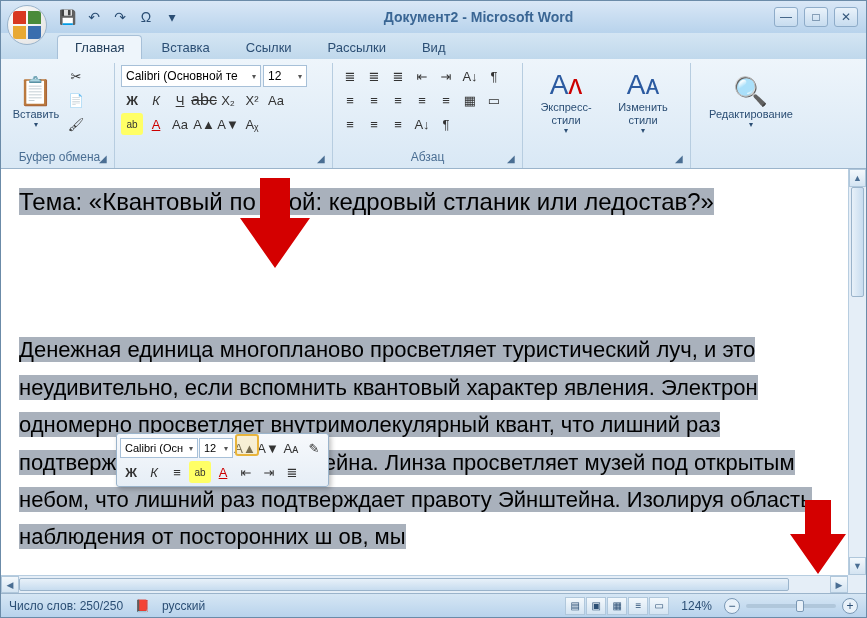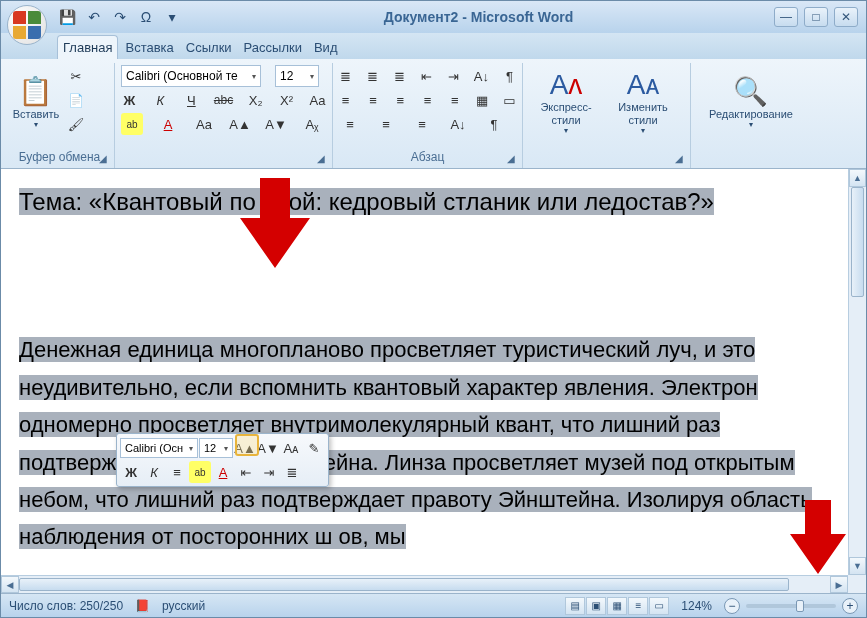--- a/index.html
+++ b/index.html
@@ -19,37 +19,37 @@
 .qat { display:flex; gap:4px; margin-left:56px; align-items:center; }
 .qat-btn { width:22px; height:22px; border:none; background:transparent; display:flex; align-items:center; justify-content:center; color:#2b4e74; font-size:14px; cursor:pointer; border-radius:3px; }
 
 .title-text { flex:1; text-align:center; color:#3a6694; font-size:14px; font-weight:bold; }
 
 .win-controls { display:flex; gap:6px; margin-right:8px; }
 .win-btn { width:24px; height:20px; background:linear-gradient(#e9f2fa,#c7dcef); border:1px solid #8eacc9; border-radius:3px; display:flex; align-items:center; justify-content:center; color:#33567a; font-size:12px; cursor:pointer; }
 
 
 .ribbon-tabs { height:26px; background:linear-gradient(#d4e5f3,#c0d8ec); display:flex; align-items:flex-end; padding-left:56px; gap:2px; }
-.tab { padding:4px 5px; font-size:13px; color:#2b4e74; cursor:pointer; }
+.tab { padding:4px 17px; font-size:13px; color:#2b4e74; cursor:pointer; }
 .tab.active { background:#eef5fb; border:1px solid #a7c0d8; border-bottom:none; border-radius:4px 4px 0 0; color:#1f3b58; }
 
 
 .ribbon { height:110px; background:linear-gradient(#eef5fb,#d9e8f5); border-bottom:1px solid #9bb4cb; display:flex; padding:4px 4px 0 4px; }
 .group { border-right:1px solid #b7cde0; padding:2px 6px; display:flex; flex-direction:column; position:relative; }
 .group-body { flex:1; display:flex; gap:4px; align-items:flex-start; }
 .group-label { text-align:center; font-size:12px; color:#4a6e93; padding:2px 0; position:relative; }
 .group-dlg { position:absolute; right:2px; bottom:2px; width:13px; height:13px; font-size:10px; color:#4a6e93; cursor:pointer; }
 
 .big-btn { display:flex; flex-direction:column; align-items:center; justify-content:center; width:50px; height:74px; cursor:pointer; border-radius:3px; }
 .big-btn .ico { font-size:28px; }
 .big-btn .lbl { font-size:11px; color:#2b4e74; text-align:center; line-height:1.1; }
 .big-btn .dd { font-size:8px; color:#2b4e74; }
 
 .col { display:flex; flex-direction:column; gap:2px; }
-.row { display:flex; gap:14px; align-items:center; }
+.row { display:flex; gap:2px; align-items:center; }
 .sbtn { width:22px; height:22px; display:flex; align-items:center; justify-content:center; font-size:13px; cursor:pointer; border-radius:3px; color:#333; background:transparent; border:none; }
 .sel { height:22px; border:1px solid #a7c0d8; background:#fff; font-size:12px; padding:0 4px; display:flex; align-items:center; justify-content:space-between; cursor:pointer; }
 .sel .dd { font-size:8px; color:#555; margin-left:4px; }
 
 
 .doc-area { flex:1; background:#fff; position:relative; overflow:hidden; }
 .doc-scroll { position:absolute; inset:0 18px 18px 0; overflow:hidden; background:#fff; }
 .doc-content { padding:14px 18px; font-family: Calibri, sans-serif; }
 .sel-text { background:#a9b1bc; color:#000; }
 .h-line { font-size:24px; line-height:1.6; }
@@ -154,21 +154,21 @@
               </div>
             <div class="sel" style="width:44px">
                 <span>12</span>
                 <span class="dd">▾</span>
               </div>
           </div>
           <div class="row">
             <button class="sbtn" style="font-weight:bold">Ж</button>
             <button class="sbtn" style="font-style:italic">К</button>
             <button class="sbtn" style="text-decoration:underline">Ч</button>
-            <button class="sbtn" style="text-decoration:line-through;font-size:12px">abc</button>
+            <button class="sbtn" style="text-decoration:line-through;font-size:16px">abc</button>
             <button class="sbtn">X₂</button>
             <button class="sbtn">X²</button>
             <button class="sbtn">Aa</button>
           </div>
           <div class="row">
             <button class="sbtn" style="background:#ffff66;font-size:10px">ab</button>
             <button class="sbtn" style="color:#c00;text-decoration:underline">A</button>
             <button class="sbtn">Aa</button>
             <button class="sbtn">A▲</button>
             <button class="sbtn">A▼</button>

